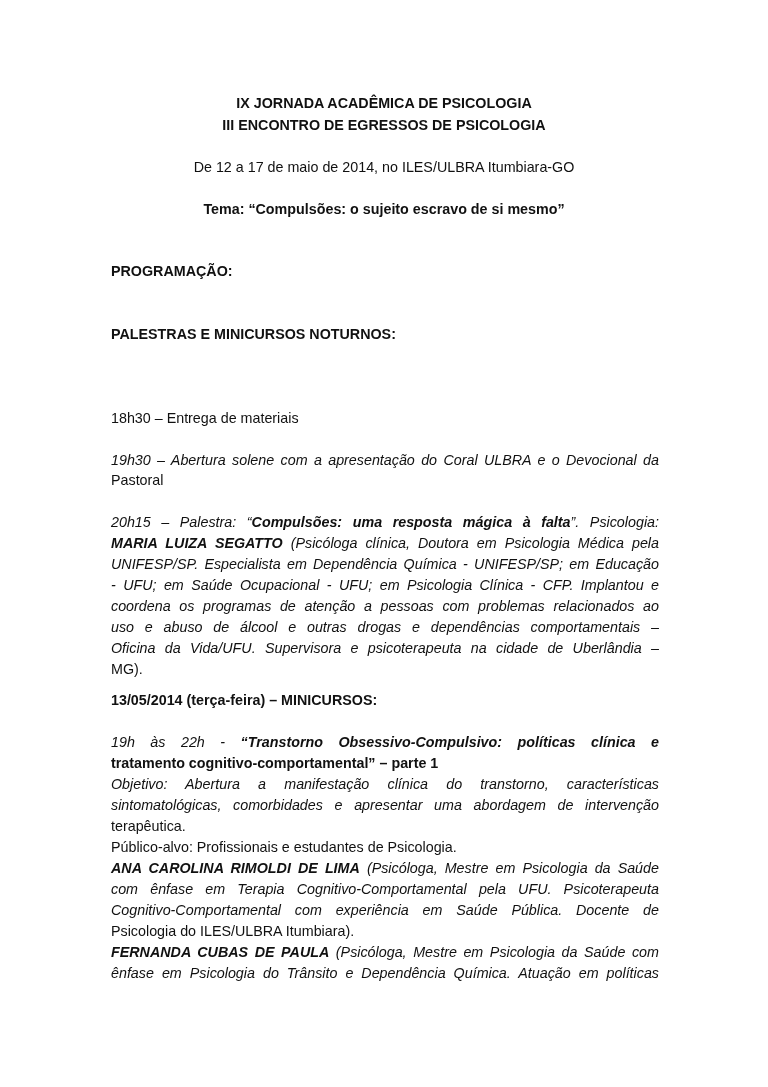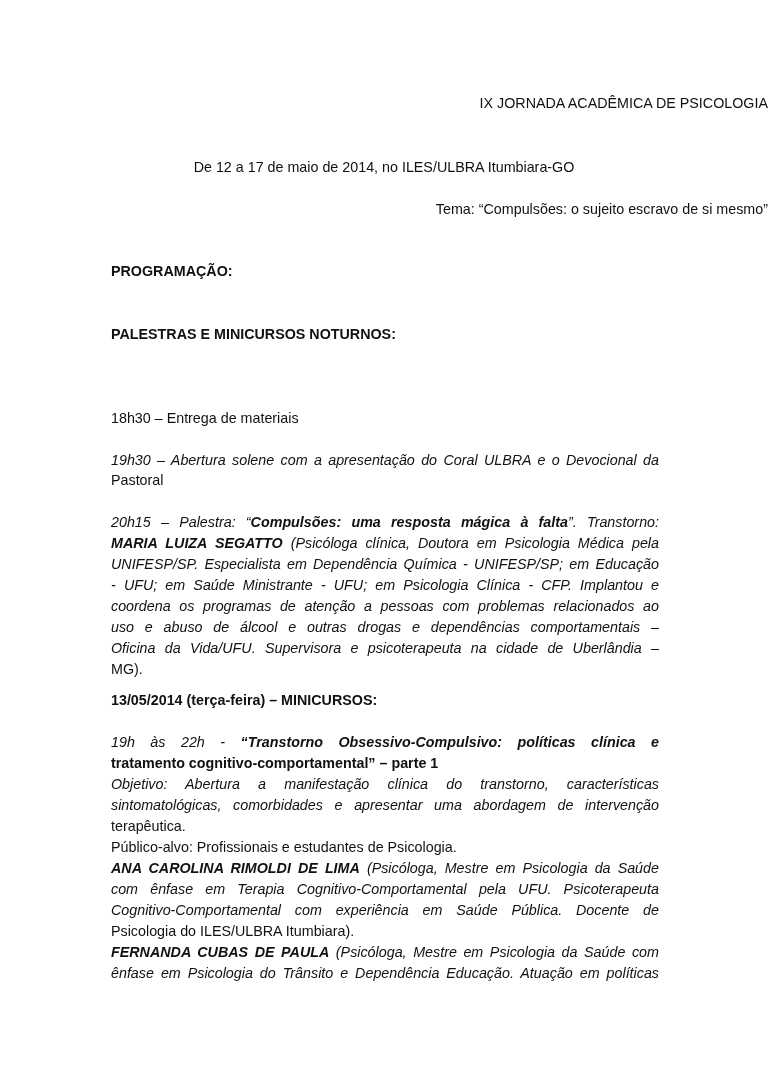--- a/index.html
+++ b/index.html
@@ -3,57 +3,58 @@
 <meta charset="utf-8">
 <style>
   html, body { margin: 0; padding: 0; background: #ffffff; }
   body { width: 768px; height: 1087px; position: relative; overflow: hidden;
          font-family: "Liberation Sans", sans-serif; color: #111; }
   .page { position: absolute; left: 0; top: 0; width: 768px; height: 1087px; background: #fff; }
   .line { position: absolute; left: 111px; width: 548px; font-size: 14.3px; line-height: 20px; white-space: nowrap; }
   .center { left: 0; width: 768px; text-align: center; }
   .just { text-align: justify; text-align-last: justify; font-style: italic; }
   .b { font-weight: bold; }
-  .head { font-weight: normal; text-align: right; }
+  .head { font-weight: bold; }
 </style>
 </head>
 <body>
 
 <div class="page">
 
   <div class="line center head" style="top:93px">IX JORNADA ACADÊMICA DE PSICOLOGIA</div>
+  <div class="line center head" style="top:115px">III ENCONTRO DE EGRESSOS DE PSICOLOGIA</div>
   <div class="line center" style="top:157px">De 12 a 17 de maio de 2014, no ILES/ULBRA Itumbiara-GO</div>
   <div class="line center head" style="top:199px">Tema: “Compulsões: o sujeito escravo de si mesmo”</div>
 
   <div class="line b" style="top:324px">PALESTRAS E MINICURSOS NOTURNOS:</div>
   <div class="line b" style="top:261px">PROGRAMAÇÃO:</div>
 
   <div class="line" style="top:408px">18h30 – Entrega de materiais</div>
   <div class="line just" style="top:450px">19h30 – Abertura solene com a apresentação do Coral ULBRA e o Devocional da</div>
   <div class="line" style="top:470px">Pastoral</div>
 
-  <div class="line just" style="top:512px"><span>20h15 – Palestra: “</span><b>Compulsões: uma resposta mágica à falta</b><span>”. Transtorno:</span></div>
+  <div class="line just" style="top:512px"><span>20h15 – Palestra: “</span><b>Compulsões: uma resposta mágica à falta</b><span>”. Psicologia:</span></div>
   <div class="line just" style="top:533px"><b>MARIA LUIZA SEGATTO</b><span> (Psicóloga clínica, Doutora em Psicologia Médica pela</span></div>
   <div class="line just" style="top:554px">UNIFESP/SP. Especialista em Dependência Química - UNIFESP/SP; em Educação</div>
-  <div class="line just" style="top:575px">- UFU; em Saúde Ministrante - UFU; em Psicologia Clínica - CFP. Implantou e</div>
+  <div class="line just" style="top:575px">- UFU; em Saúde Ocupacional - UFU; em Psicologia Clínica - CFP. Implantou e</div>
   <div class="line just" style="top:596px">coordena os programas de atenção a pessoas com problemas relacionados ao</div>
   <div class="line just" style="top:617px">uso e abuso de álcool e outras drogas e dependências comportamentais –</div>
   <div class="line" style="top:659px">MG).</div>
   <div class="line just" style="top:638px">Oficina da Vida/UFU. Supervisora e psicoterapeuta na cidade de Uberlândia –</div>
 
   <div class="line b" style="top:690px">13/05/2014 (terça-feira) – MINICURSOS:</div>
 
   <div class="line just" style="top:732px"><span>19h às 22h - </span><b>“Transtorno Obsessivo-Compulsivo: políticas clínica e</b></div>
   <div class="line b" style="top:753px">tratamento cognitivo-comportamental” – parte 1</div>
   <div class="line just" style="top:774px">Objetivo: Abertura a manifestação clínica do transtorno, características</div>
   <div class="line just" style="top:795px">sintomatológicas, comorbidades e apresentar uma abordagem de intervenção</div>
   <div class="line" style="top:816px">terapêutica.</div>
   <div class="line" style="top:837px">Público-alvo: Profissionais e estudantes de Psicologia.</div>
 
   <div class="line just" style="top:858px"><b>ANA CAROLINA RIMOLDI DE LIMA</b><span> (Psicóloga, Mestre em Psicologia da Saúde</span></div>
   <div class="line just" style="top:879px">com ênfase em Terapia Cognitivo-Comportamental pela UFU. Psicoterapeuta</div>
   <div class="line just" style="top:900px">Cognitivo-Comportamental com experiência em Saúde Pública. Docente de</div>
   <div class="line" style="top:921px">Psicologia do ILES/ULBRA Itumbiara).</div>
 
   <div class="line just" style="top:942px"><b>FERNANDA CUBAS DE PAULA</b><span> (Psicóloga, Mestre em Psicologia da Saúde com</span></div>
-  <div class="line just" style="top:963px">ênfase em Psicologia do Trânsito e Dependência Educação. Atuação em políticas</div>
+  <div class="line just" style="top:963px">ênfase em Psicologia do Trânsito e Dependência Química. Atuação em políticas</div>
 
 </div>
 
 </body></html>

